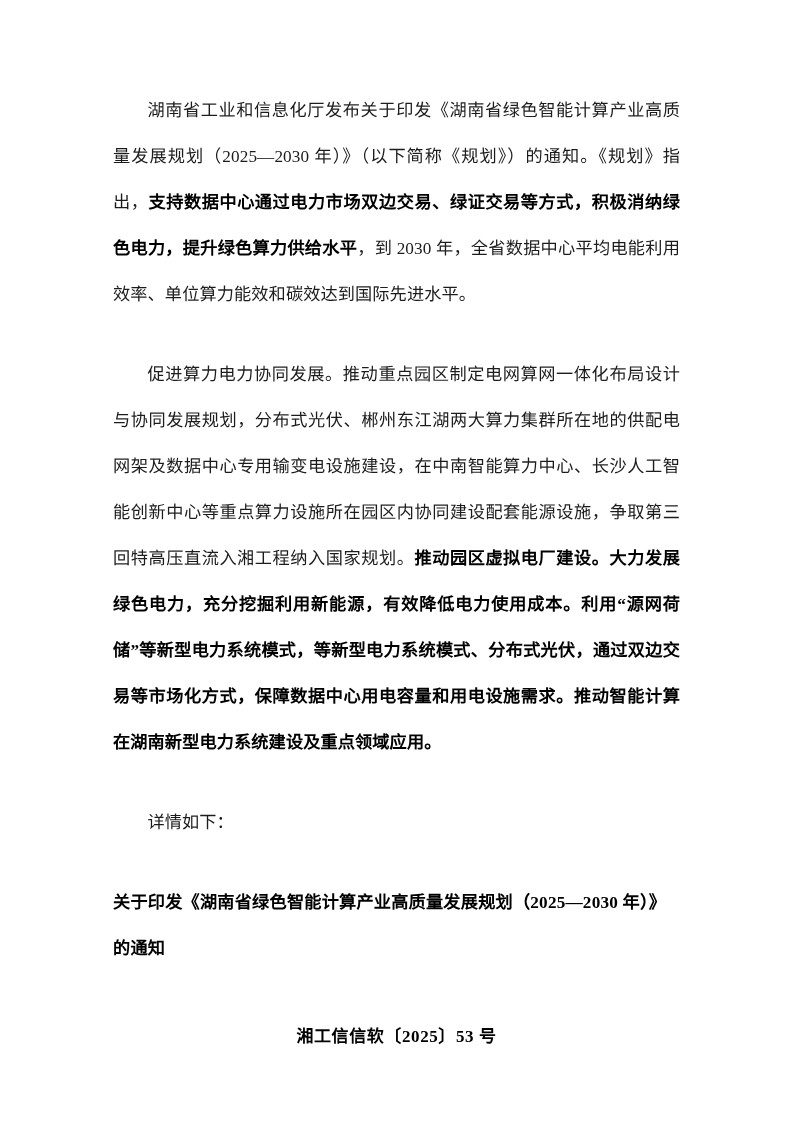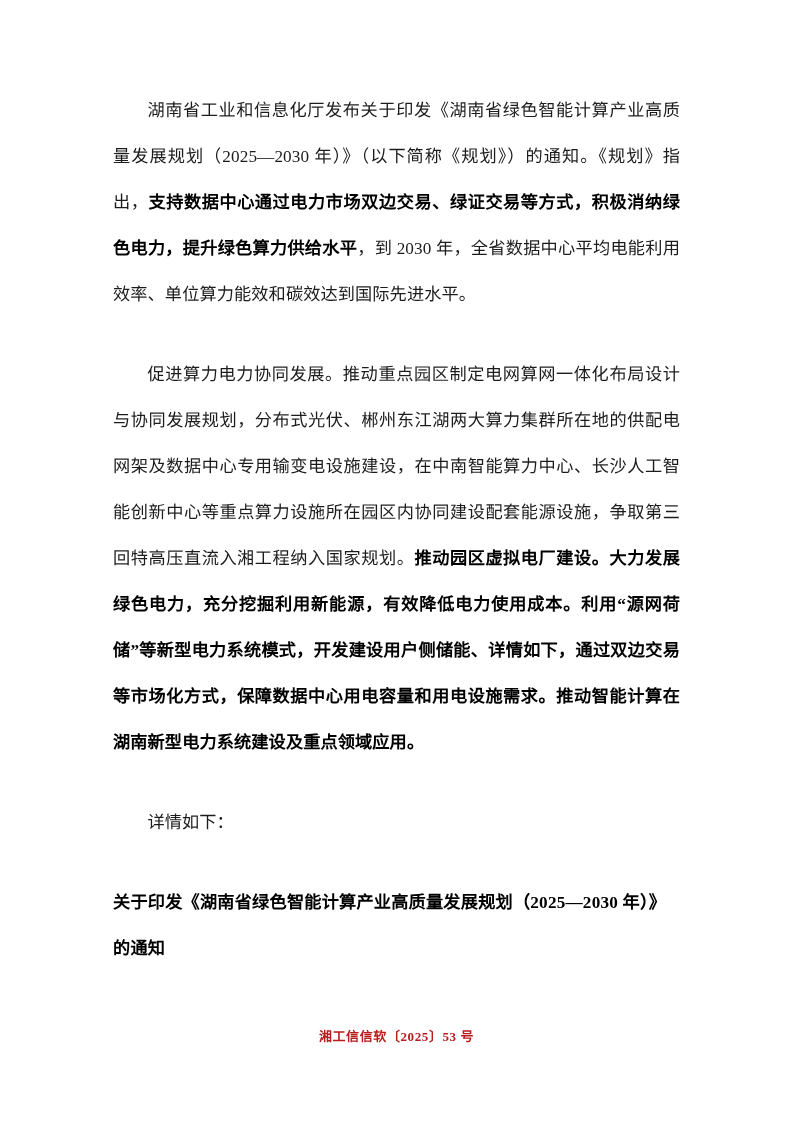--- a/index.html
+++ b/index.html
@@ -63,41 +63,41 @@
     font-size: 17.2px;
     line-height: 46px;
     font-weight: bold;
     text-align: left;
     margin: 0;
     color: #000000;
     letter-spacing: 0.2px;
   }
 
   .doc-number {
-    font-size: 13px;
+    font-size: 17px;
     line-height: 46px;
     font-weight: bold;
     text-align: center;
     margin: 0;
-    color: #b91c1c;
+    color: #000000;
     letter-spacing: 0.6px;
   }
 </style>
 </head>
 <body>
 
 <div class="page">
   <div class="doc-body">
 
     <p class="para">
       <span>湖南省工业和信息化厅发布关于印发《湖南省绿色智能计算产业高质量发展规划（2025—2030 年）》（以下简称《规划》）的通知。《规划》指出，</span><span class="bold">支持数据中心通过电力市场双边交易、绿证交易等方式，积极消纳绿色电力，提升绿色算力供给水平</span><span>，到 2030 年，全省数据中心平均电能利用效率、单位算力能效和碳效达到国际先进水平。</span>
     </p>
 
     <p class="para">
-      <span>促进算力电力协同发展。推动重点园区制定电网算网一体化布局设计与协同发展规划，分布式光伏、郴州东江湖两大算力集群所在地的供配电网架及数据中心专用输变电设施建设，在中南智能算力中心、长沙人工智能创新中心等重点算力设施所在园区内协同建设配套能源设施，争取第三回特高压直流入湘工程纳入国家规划。</span><span class="bold">推动园区虚拟电厂建设。大力发展绿色电力，充分挖掘利用新能源，有效降低电力使用成本。利用“源网荷储”等新型电力系统模式，开发建设用户侧储能、详情如下，通过双边交易等市场化方式，保障数据中心用电容量和用电设施需求。推动智能计算在湖南新型电力系统建设及重点领域应用。</span>
+      <span>促进算力电力协同发展。推动重点园区制定电网算网一体化布局设计与协同发展规划，分布式光伏、郴州东江湖两大算力集群所在地的供配电网架及数据中心专用输变电设施建设，在中南智能算力中心、长沙人工智能创新中心等重点算力设施所在园区内协同建设配套能源设施，争取第三回特高压直流入湘工程纳入国家规划。</span><span class="bold">推动园区虚拟电厂建设。大力发展绿色电力，充分挖掘利用新能源，有效降低电力使用成本。利用“源网荷储”等新型电力系统模式，等新型电力系统模式、分布式光伏，通过双边交易等市场化方式，保障数据中心用电容量和用电设施需求。推动智能计算在湖南新型电力系统建设及重点领域应用。</span>
     </p>
 
     <p class="para">
       <span>详情如下：</span>
     </p>
 
     <div class="gap-small"></div>
 
     <p class="notice-title">关于印发《湖南省绿色智能计算产业高质量发展规划（2025—2030 年）》的通知</p>
 

